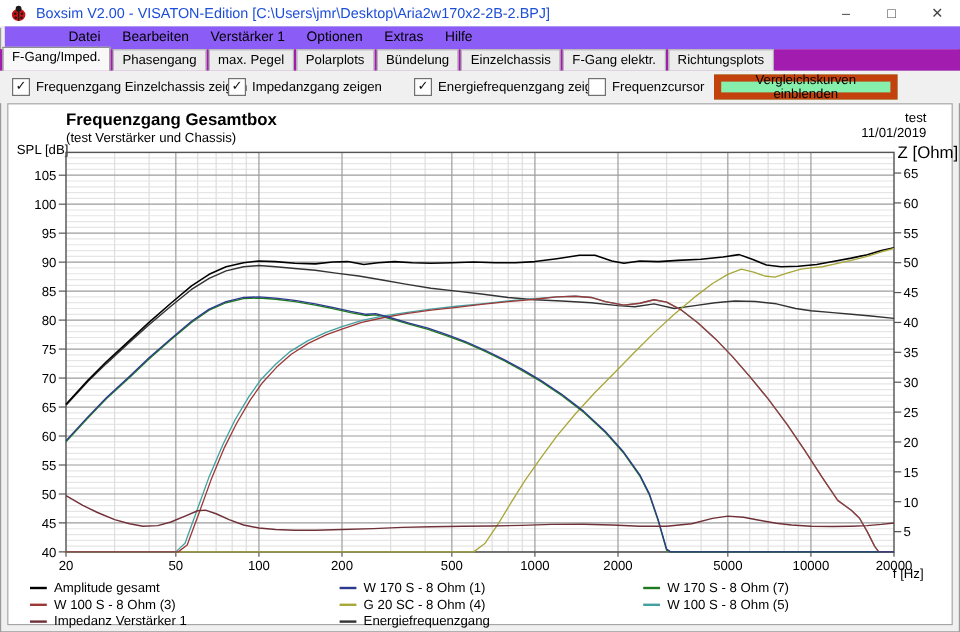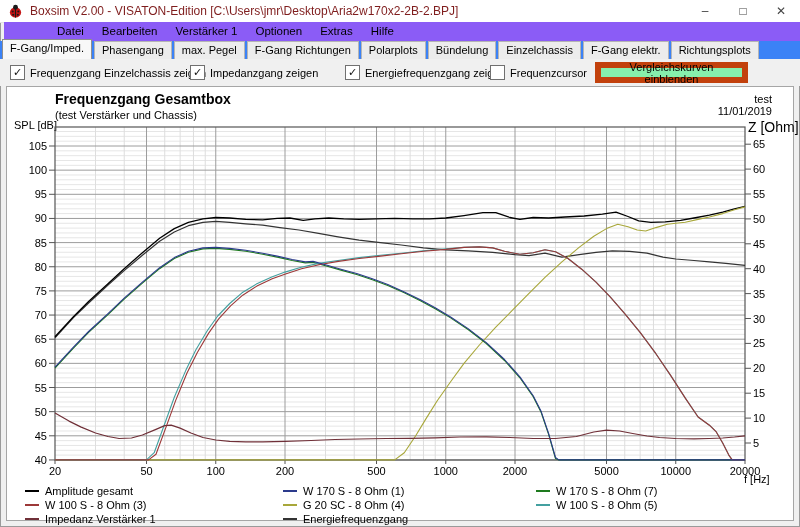--- a/index.html
+++ b/index.html
@@ -2,28 +2,28 @@
 <html><head>
 <meta charset="utf-8">
 <style>
   html,body{margin:0;padding:0;}
   body{width:800px;height:527px;position:relative;overflow:hidden;
        background:#f0f0f0;font-family:"Liberation Sans",sans-serif;
        box-shadow:inset 0 0 0 1px #9a9a9a;}
   .titlebar{position:absolute;left:0;top:0;width:800px;height:22px;background:#ffffff;
             border-bottom:1px solid #e3e3e3;display:flex;align-items:center;}
   .app-icon{width:15px;height:15px;margin:0 7px 0 8px;}
-  .title-text{font-size:12px;color:#7f1d1d;white-space:nowrap;}
+  .title-text{font-size:12px;color:#1d4ed8;white-space:nowrap;}
   .win-controls{position:absolute;right:0;top:0;height:22px;display:flex;}
   .win-btn{width:38px;height:22px;display:flex;align-items:center;justify-content:center;
            font-size:12px;color:#444;}
   .menubar{position:absolute;left:4px;top:22px;width:800px;height:19px;background:#8b5cf6;
            display:flex;align-items:center;padding-left:44px;}
   .menu-item{font-size:11.5px;color:#000;padding:0 9px;height:19px;line-height:19px;}
-  .tabbar{position:absolute;left:0;top:41px;width:800px;height:18px;background:#3b82f6;
+  .tabbar{position:absolute;left:0;top:41px;width:800px;height:18px;background:#a21caf;
           display:flex;align-items:flex-end;border-bottom:1px solid #c8c8c8;}
   .tab{font-size:11px;color:#000;padding:2px 7px 2px 7px;border:1px solid #b5b5b5;
        border-bottom:none;background:#ececec;margin-left:2px;height:13px;white-space:nowrap;}
   .tab.active{background:#f8f8f8;height:15px;border-color:#8f8f8f;position:relative;z-index:2;}
   .toolbar{position:absolute;left:0;top:59px;width:800px;height:27px;background:#f0f0f0;}
   .cb-group{position:absolute;top:6px;display:flex;align-items:center;}
   .cb-box{width:13px;height:13px;background:#fff;border:1px solid #707070;display:inline-flex;
           align-items:center;justify-content:center;font-size:11px;color:#111;line-height:13px;}
   .cb-label{font-size:11px;color:#000;margin-left:5px;white-space:nowrap;}
   .tool-btn{position:absolute;left:595px;top:3px;width:153px;height:21px;background:#86efac;
@@ -71,21 +71,20 @@
   <span class="menu-item">Verstärker 1</span>
   <span class="menu-item">Optionen</span>
   <span class="menu-item">Extras</span>
   <span class="menu-item">Hilfe</span>
 </div>
 
 <div class="tabbar">
   <span class="tab active">F-Gang/Imped.</span>
   <span class="tab">Phasengang</span>
   <span class="tab">max. Pegel</span>
-  <span class="tab">F-Gang Richtungen</span>
   <span class="tab">Polarplots</span>
   <span class="tab">Bündelung</span>
   <span class="tab">Einzelchassis</span>
   <span class="tab">F-Gang elektr.</span>
   <span class="tab">Richtungsplots</span>
 </div>
 
 <div class="toolbar">
   <div class="cb-group" style="left:10px">
     <span class="cb-box">✓</span>

